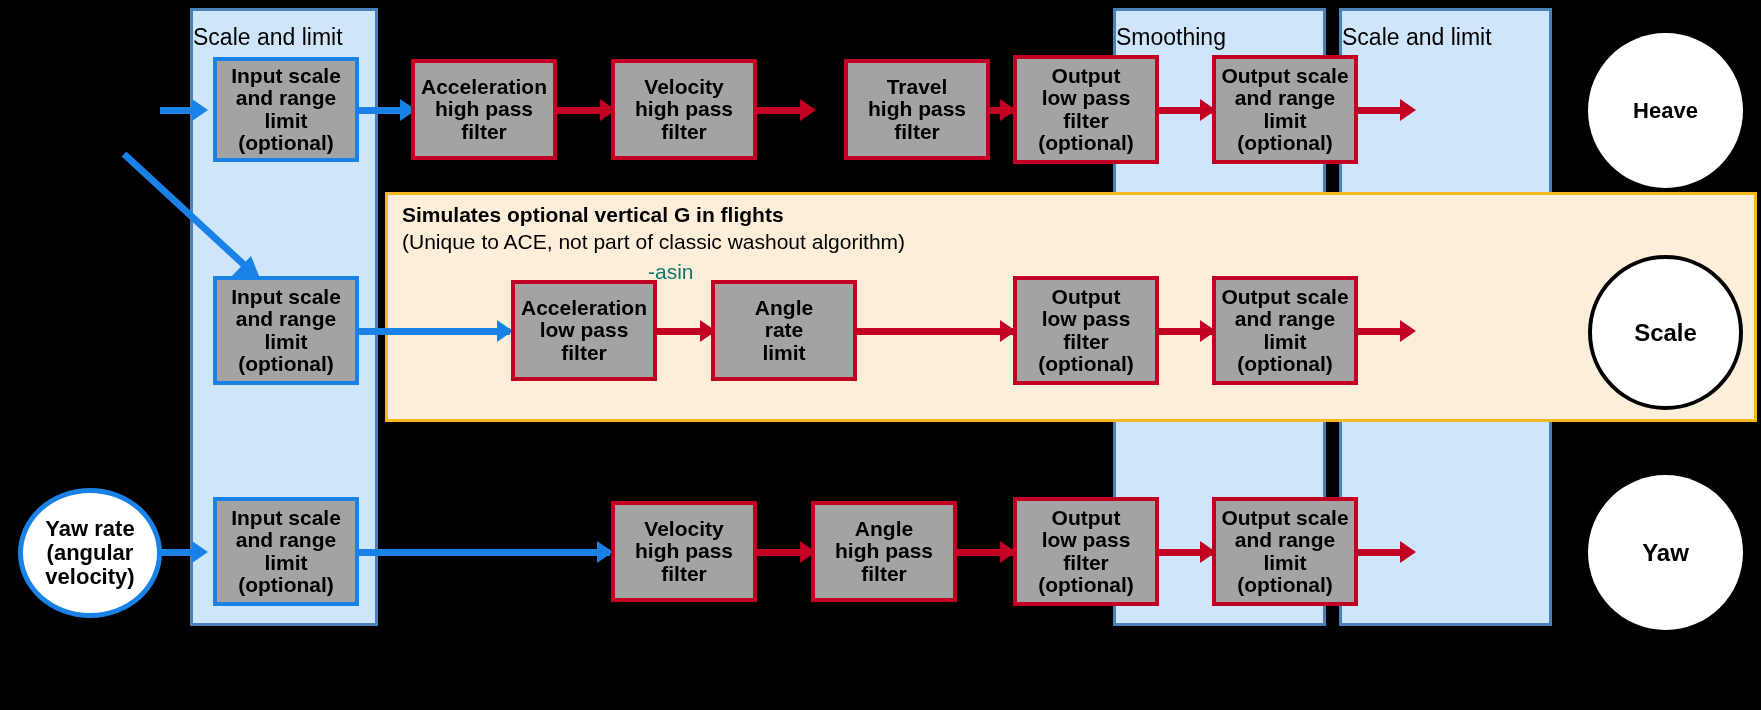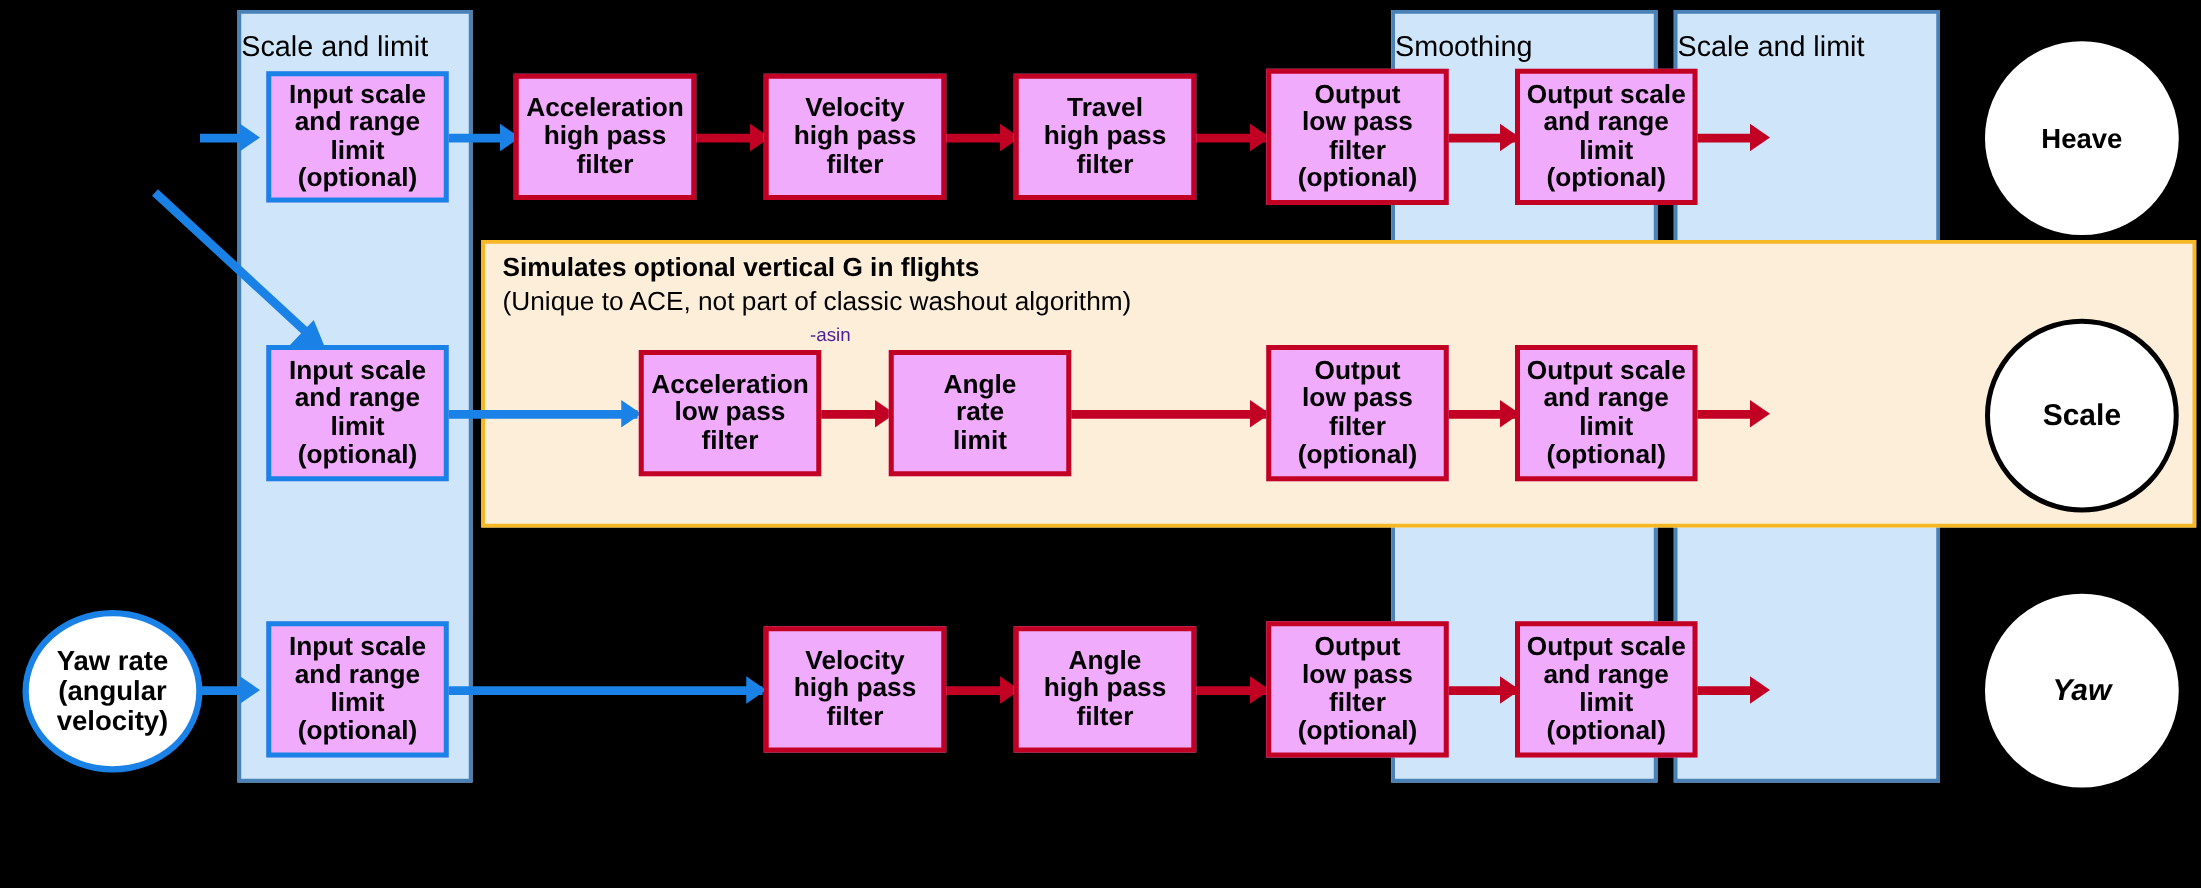--- a/index.html
+++ b/index.html
@@ -59,29 +59,29 @@
     top: 35px;
     font-size: 21px;
     font-weight: normal;
     color: #000;
     white-space: nowrap;
   }
   .note-formula {
     position: absolute;
     left: 260px;
     top: 65px;
-    font-size: 15px;
+    font-size: 21px;
     font-weight: normal;
-    color: #4c1d95;
+    color: #0f766e;
     white-space: nowrap;
   }
 
   
   .box {
-    background: #f0abfc;
+    background: #a3a3a3;
     display: flex;
     align-items: center;
     justify-content: center;
     text-align: center;
     font-weight: bold;
     color: #000;
     line-height: 1.06;
     z-index: 5;
     padding: 2px;
   }
@@ -202,29 +202,29 @@
   <div class="abs conn conn-red" style="left:1356px; top:549px; width:52px; height:7px;"></div>
   <div class="abs arrow arrow-red" style="left:1400px; top:541px;"></div>
 
 
   <div class="abs node node-in" style="left:18px; top:488px; width:144px; height:130px; font-size:22px;">Yaw rate<br>(angular<br>velocity)</div>
 
   <div class="abs node node-out-plain" style="left:1588px; top:33px; width:155px; height:155px; font-size:22px;">Heave</div>
 
   <div class="abs node node-out-dark" style="left:1588px; top:255px; width:155px; height:155px; font-size:24px;">Scale</div>
 
-  <div class="abs node node-out-plain" style="left:1588px; top:475px; width:155px; height:155px; font-size:24px;font-style:italic;">Yaw</div>
+  <div class="abs node node-out-plain" style="left:1588px; top:475px; width:155px; height:155px; font-size:24px;">Yaw</div>
 
   <div class="abs box box-blue" style="left:213px; top:57px; width:146px; height:105px; font-size:21px;">Input scale<br>and range<br>limit<br>(optional)</div>
 
   <div class="abs box box-red" style="left:411px; top:59px; width:146px; height:101px; font-size:21px;">Acceleration<br>high pass<br>filter</div>
 
   <div class="abs box box-red" style="left:611px; top:59px; width:146px; height:101px; font-size:21px;">Velocity<br>high pass<br>filter</div>
 
-  <div class="abs box box-red" style="left:811px; top:59px; width:146px; height:101px; font-size:21px;">Travel<br>high pass<br>filter</div>
+  <div class="abs box box-red" style="left:844px; top:59px; width:146px; height:101px; font-size:21px;">Travel<br>high pass<br>filter</div>
 
   <div class="abs box box-red" style="left:1013px; top:55px; width:146px; height:109px; font-size:21px;">Output<br>low pass<br>filter<br>(optional)</div>
 
   <div class="abs box box-red" style="left:1212px; top:55px; width:146px; height:109px; font-size:21px;">Output scale<br>and range<br>limit<br>(optional)</div>
 
   <div class="abs box box-blue" style="left:213px; top:276px; width:146px; height:109px; font-size:21px;">Input scale<br>and range<br>limit<br>(optional)</div>
 
   <div class="abs box box-red" style="left:511px; top:280px; width:146px; height:101px; font-size:21px;">Acceleration<br>low pass<br>filter</div>
 
   <div class="abs box box-red" style="left:711px; top:280px; width:146px; height:101px; font-size:21px;">Angle<br>rate<br>limit</div>

